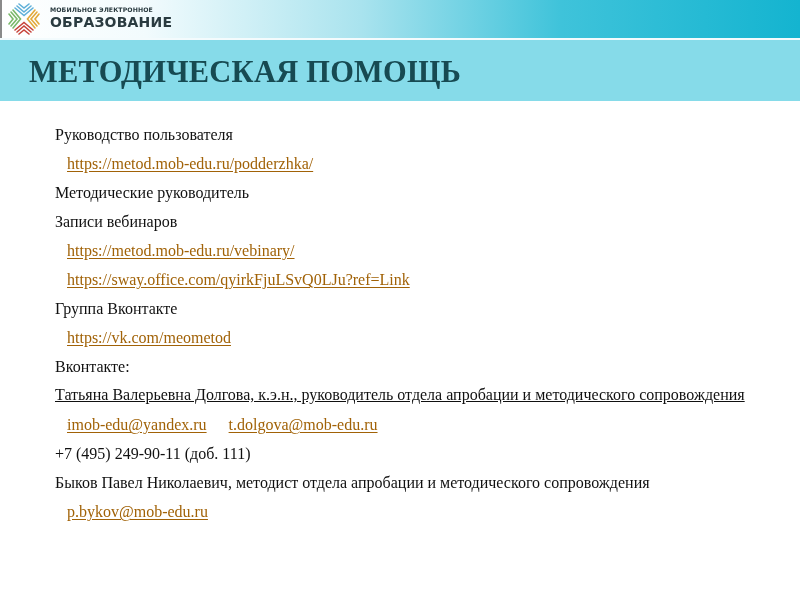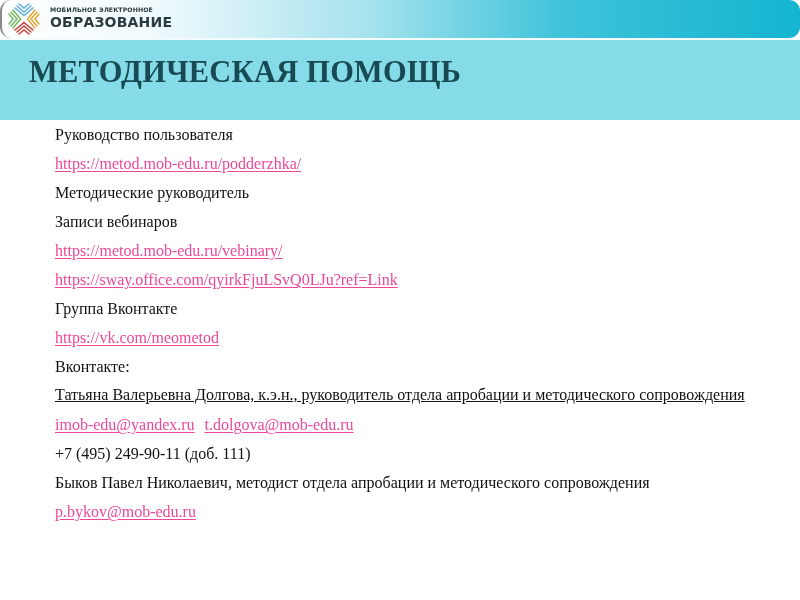--- a/index.html
+++ b/index.html
@@ -6,56 +6,55 @@
   body {
     width: 800px; height: 600px; overflow: hidden; background: #ffffff;
     position: relative;
     font-family: "Liberation Serif", "DejaVu Serif", serif;
   }
   .topbar {
     position: absolute; left: 0; top: 0; width: 800px; height: 38px;
     background: linear-gradient(90deg, #ffffff 0%, #f2fbfd 18%, #a9e3ee 45%, #3fc3da 70%, #14b4d0 100%);
     border-left: 2px solid #8a8a8a;
     box-sizing: border-box;
-    border-radius: 11px;
   }
   .logo {
     position: absolute; left: 6px; top: 3px; width: 32px; height: 32px;
   }
   .brand {
     position: absolute; left: 48px; top: 6px;
     font-family: "DejaVu Sans", "Liberation Sans", sans-serif;
     color: #2a3b40;
   }
   .brand-small {
     font-size: 6.2px; font-weight: bold; letter-spacing: 0.1px; line-height: 8px;
   }
   .brand-big {
     font-size: 14px; font-weight: bold; line-height: 16px; letter-spacing: 0.2px;
   }
   .sep {
     position: absolute; left: 0; top: 38px; width: 800px; height: 2px; background: #f3fbfd;
   }
   .titleband {
-    position: absolute; left: 0; top: 40px; width: 800px; height: 80px;
+    position: absolute; left: 0; top: 40px; width: 800px; height: 61px;
     background: #86dbe9;
   }
   .title {
     position: absolute; left: 29px; top: 14px;
     font-family: "Liberation Serif", "DejaVu Serif", serif;
     font-weight: bold; font-size: 31px; letter-spacing: 0.3px;
     color: #174a52;
     transform: scaleX(0.98); transform-origin: left;
   }
   .content {
     position: absolute; left: 55px; top: 126px; width: 700px;
     font-size: 16px; color: #111111; line-height: 17px;
   }
   .row { display: block; margin-bottom: 12px; min-height: 17px; }
-  a.link { color: #ec4899; text-decoration: underline; text-underline-offset: 2px; }
+  a.link { color: #a16207; text-decoration: underline; text-underline-offset: 2px; margin-left: 12px; }
   .gap { display: inline-block; width: 10px; }
 </style>
 </head>
 <body>
 
 <div class="topbar">
   <svg class="logo" viewBox="0 0 32 32">
     <g fill="none" stroke-width="1.6" stroke-linecap="round">
       <g stroke="#5fb0d8">
         <polyline points="9,3 16,9 23,3"></polyline>

